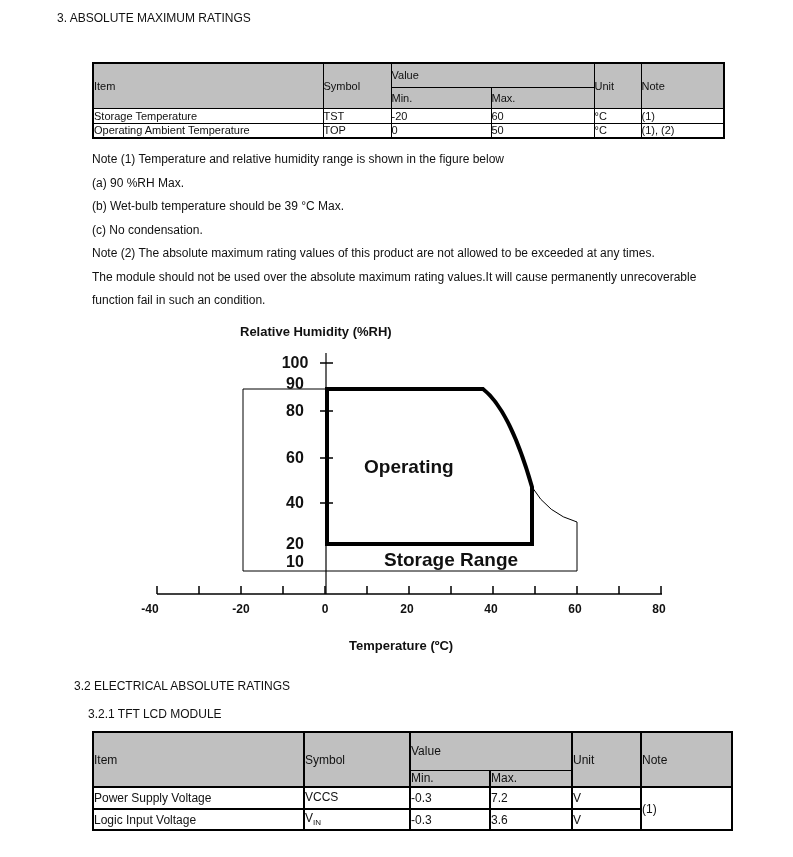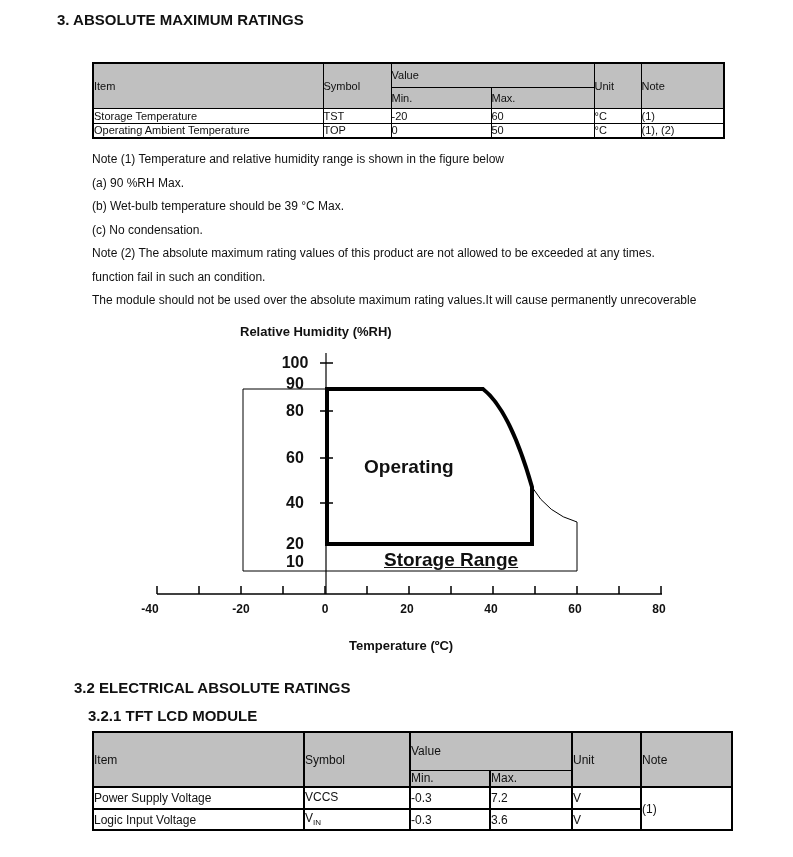--- a/index.html
+++ b/index.html
@@ -1,21 +1,21 @@
 <!DOCTYPE html>
 <html><head>
 <meta charset="utf-8">
 <style>
   html,body{margin:0;padding:0;background:#fff;}
   #page{
     position:relative;width:793px;height:857px;background:#ffffff;
     font-family:"Liberation Sans",sans-serif;color:#111;overflow:hidden;
   }
   .abs{position:absolute;}
-  .hd{font-weight:bold;font-size:15px;white-space:nowrap;}
+  .hd{font-weight:normal;font-size:12px;white-space:nowrap;}
   
   table{border-collapse:collapse;table-layout:fixed;}
   td{padding:0;vertical-align:middle;overflow:hidden;white-space:nowrap;}
   .t1{position:absolute;left:92px;top:62px;width:631px;border:2px solid #000;font-size:11px;}
   .t1 td{border:1px solid #000;}
   .t1 tr.hrow td{background:#c0c0c0;}
   .t2{position:absolute;left:92px;top:731px;width:639px;border:2px solid #000;font-size:12px;}
   .t2 td{border:2px solid #000;}
   .t2 tr.hrow td{background:#c0c0c0;}
   .t2 td.valcell{border-bottom:1px solid #000;}
@@ -75,22 +75,22 @@
     </tr>
   </tbody>
     </table>
 
   <div class="abs notes">
     <div>Note (1) Temperature and relative humidity range is shown in the figure below</div>
     <div>(a) 90 %RH Max.</div>
     <div>(b) Wet-bulb temperature should be 39 °C Max.</div>
     <div>(c) No condensation.</div>
     <div>Note (2) The absolute maximum rating values of this product are not allowed to be exceeded at any times.</div>
+    <div>The module should not be used over the absolute maximum rating values.It will cause permanently unrecoverable</div>
     <div>function fail in such an condition.</div>
-    <div>The module should not be used over the absolute maximum rating values.It will cause permanently unrecoverable</div>
   </div>
 
   <div class="abs chart-title" style="left:240px;top:324px;">Relative Humidity (%RH)</div>
 
   <svg class="abs" style="left:140px;top:350px;" width="530" height="250" viewBox="0 0 530 250">
 
     <path d="M187 39H103V221H437V172Q408 164 392 137" fill="none" stroke="#000" stroke-width="1"></path>
 
     <path d="M187 194V39H343Q370 60 392 137V194Z" fill="none" stroke="#000" stroke-width="4"></path>
 
@@ -111,21 +111,21 @@
 
   <div class="abs xlab" style="left:128px;top:602px;">-40</div>
   <div class="abs xlab" style="left:219px;top:602px;">-20</div>
   <div class="abs xlab" style="left:303px;top:602px;">0</div>
   <div class="abs xlab" style="left:385px;top:602px;">20</div>
   <div class="abs xlab" style="left:469px;top:602px;">40</div>
   <div class="abs xlab" style="left:553px;top:602px;">60</div>
   <div class="abs xlab" style="left:637px;top:602px;">80</div>
 
   <div class="abs region-lab" style="left:364px;top:456px;">Operating</div>
-  <div class="abs region-lab" style="left:384px;top:549px;text-decoration:underline;">Storage Range</div>
+  <div class="abs region-lab" style="left:384px;top:549px;">Storage Range</div>
   <div class="abs chart-title" style="left:349px;top:638px;">Temperature (ºC)</div>
 
   <div class="abs hd" style="left:74px;top:679px;">3.2 ELECTRICAL ABSOLUTE RATINGS</div>
   <div class="abs hd" style="left:88px;top:707px;">3.2.1 TFT LCD MODULE</div>
 
   <table class="t2">
     <colgroup>
         <col style="width:211px">
         <col style="width:106px">
         <col style="width:80px">

